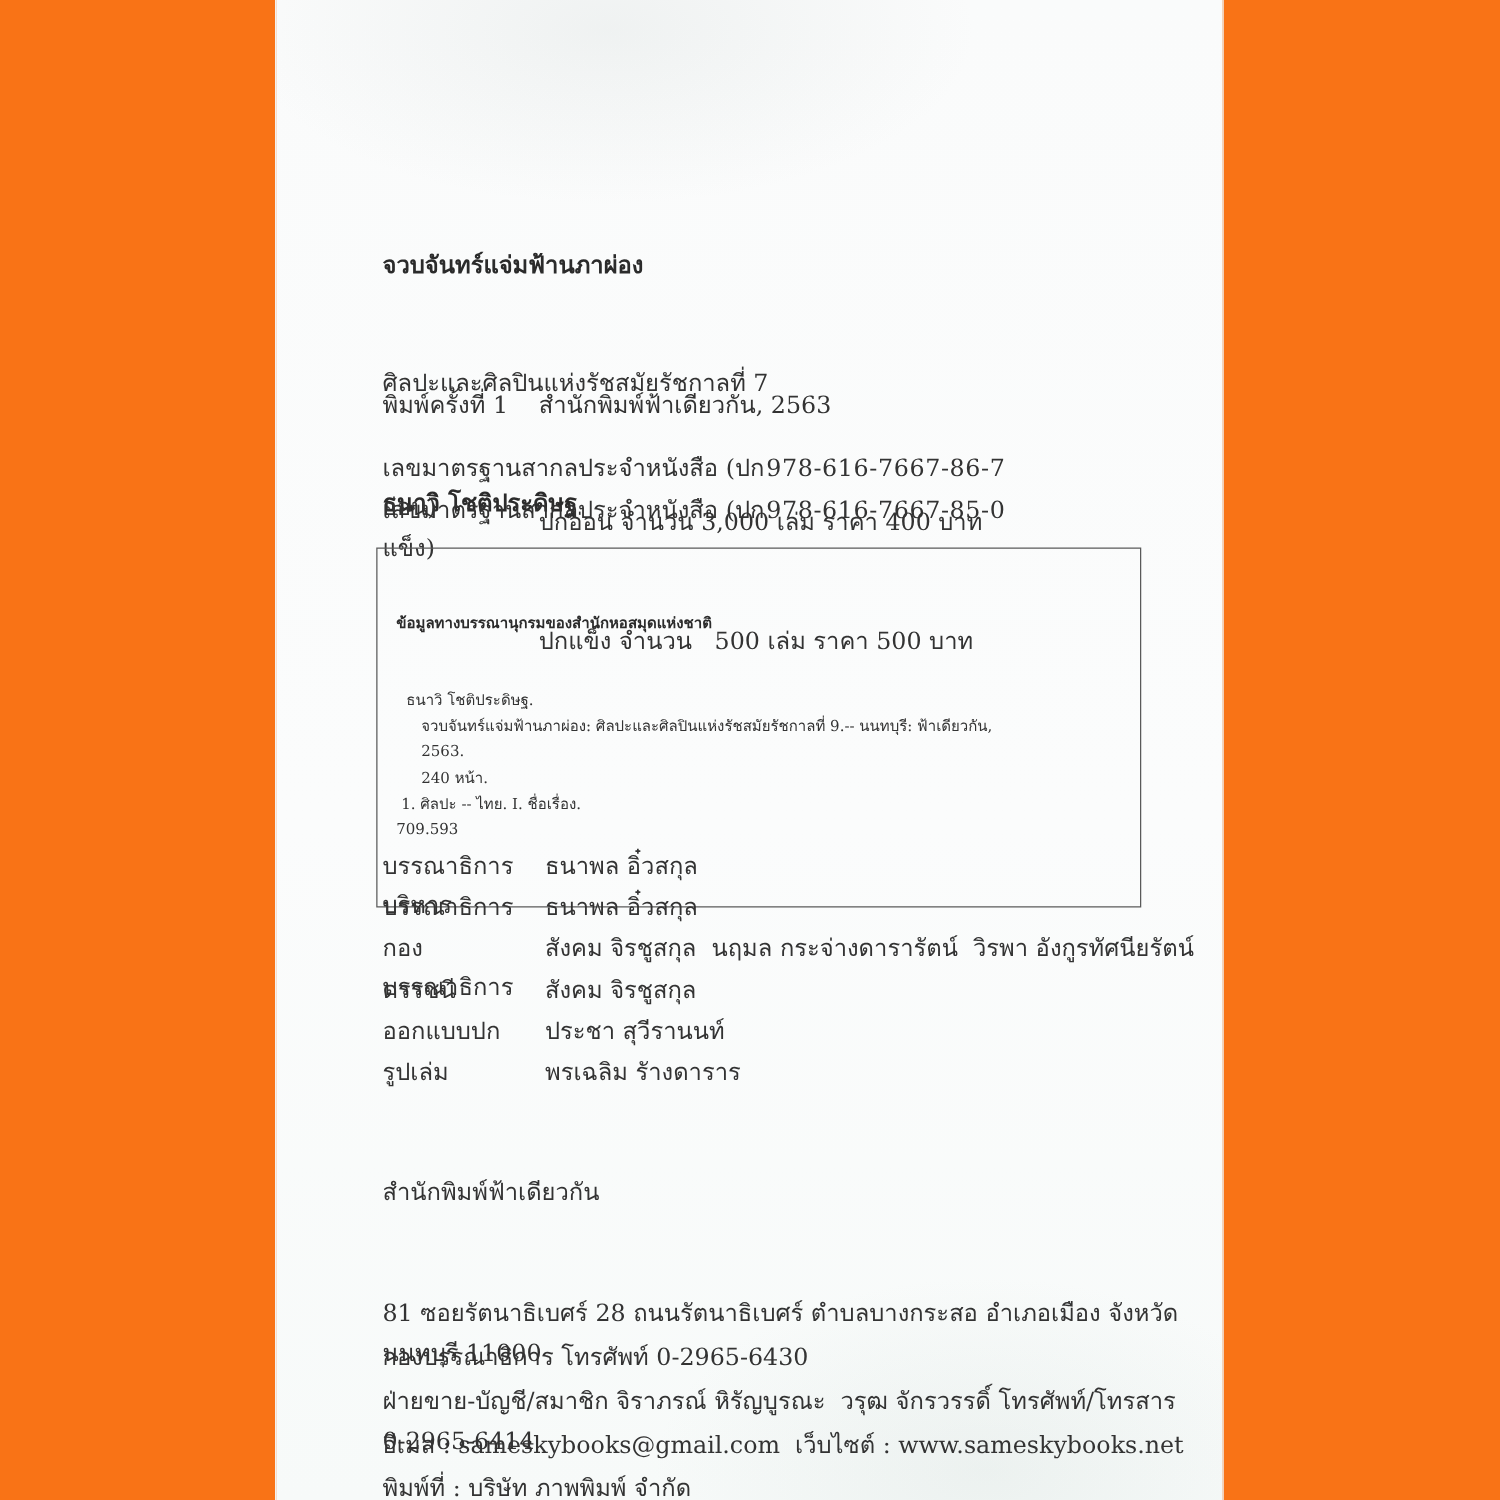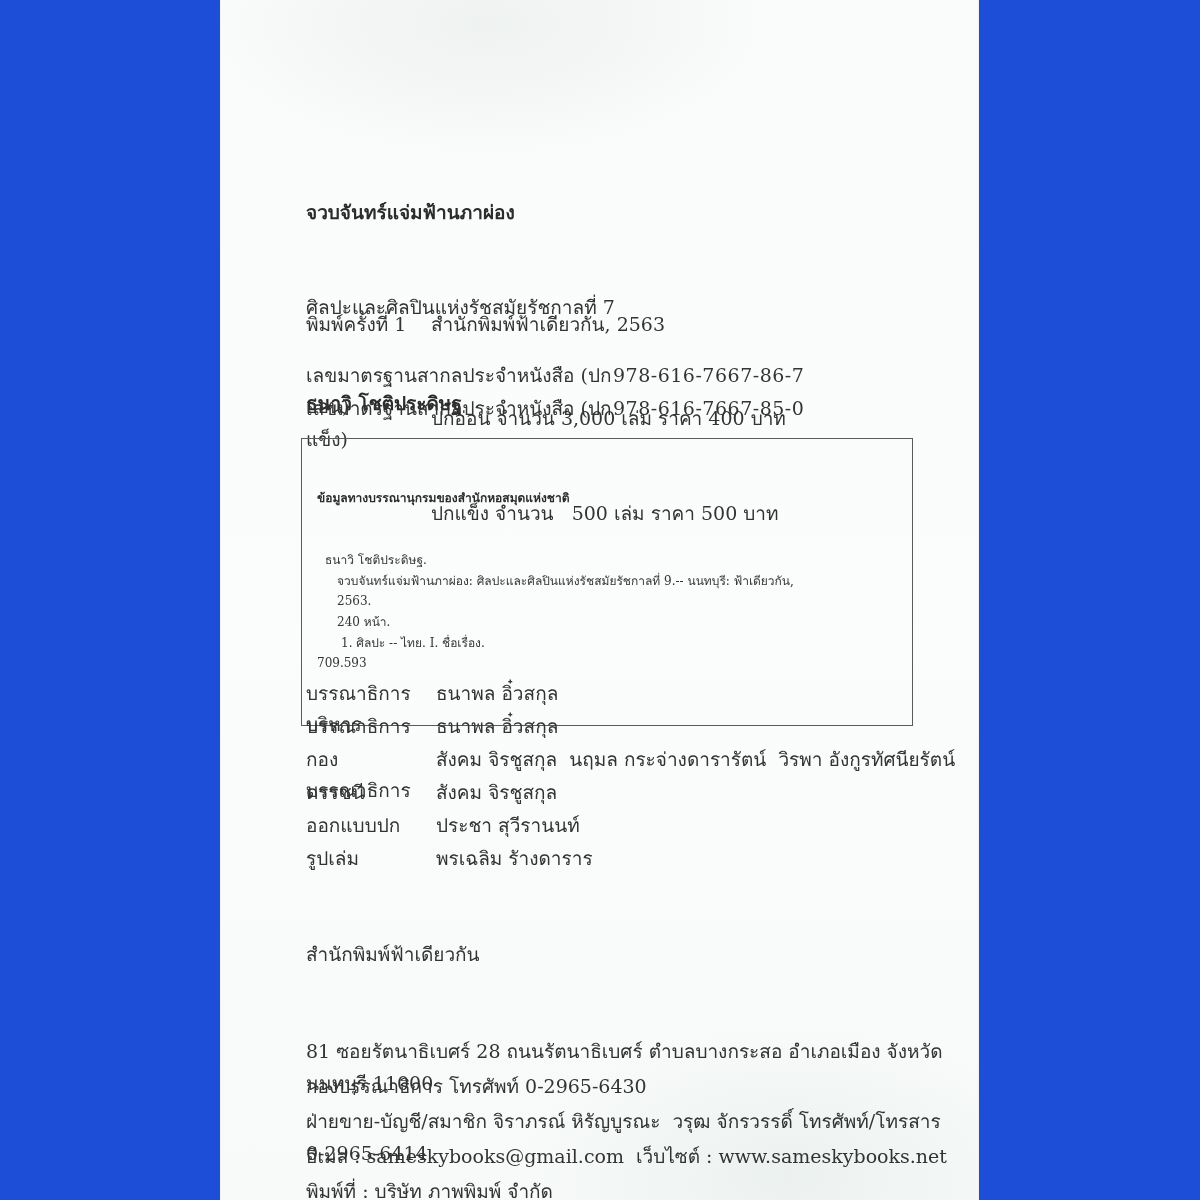--- a/index.html
+++ b/index.html
@@ -5,21 +5,21 @@
   html, body {
     margin: 0;
     padding: 0;
     background: #ffffff;
     font-family: "DejaVu Serif", "Liberation Serif", serif;
   }
   .canvas {
     position: relative;
     width: 1200px;
     height: 1200px;
-    background: #1d4ed8;
+    background: #f97316;
     overflow: hidden;
     text-decoration: underline;
   }
   .page {
     position: absolute;
     left: 220px;
     top: 0;
     width: 757px;
     height: 1200px;
     background:
@@ -63,21 +63,21 @@
     width: 580px;
     border: 1px solid #5a5a5a;
     padding: 8px 15px 10px 15px;
     font-size: 12px;
     line-height: 1.72;
   }
   .cip-line:nth-child(1) { margin-left: 8px; }
   .cip-line:nth-child(2) { margin-left: 20px; }
   .cip-line:nth-child(3) { margin-left: 20px; }
   .cip-line:nth-child(4) { margin-left: 20px; }
-  .cip-line:nth-child(5) { margin-left: 24px; }
+  .cip-line:nth-child(5) { margin-left: 4px; }
   .cip-line:nth-child(6) { margin-left: 0; }
 
   .credits { top: 678px; }
   .credit-row { display: flex; height: 33px; }
   .credit-role { width: 130px; flex: 0 0 130px; }
   .credit-name { flex: 1; }
 
   .publisher { top: 876px; width: 650px; }
   .pub-name { height: 35px; }
   .pub-line { height: 35px; }

